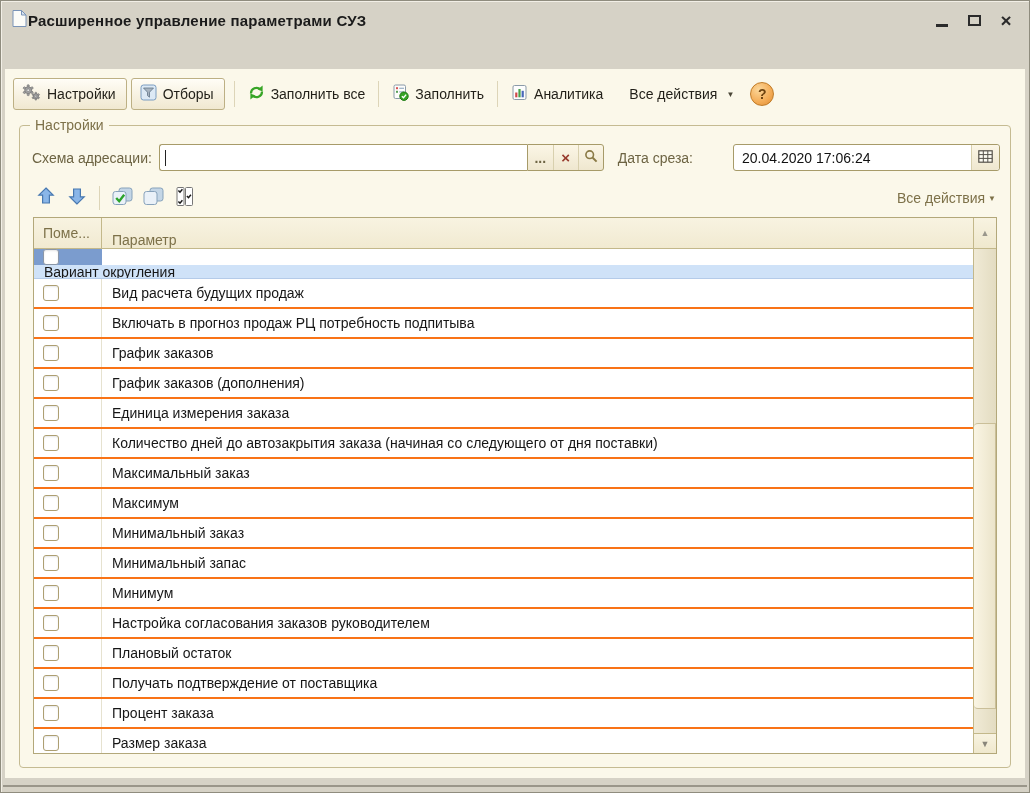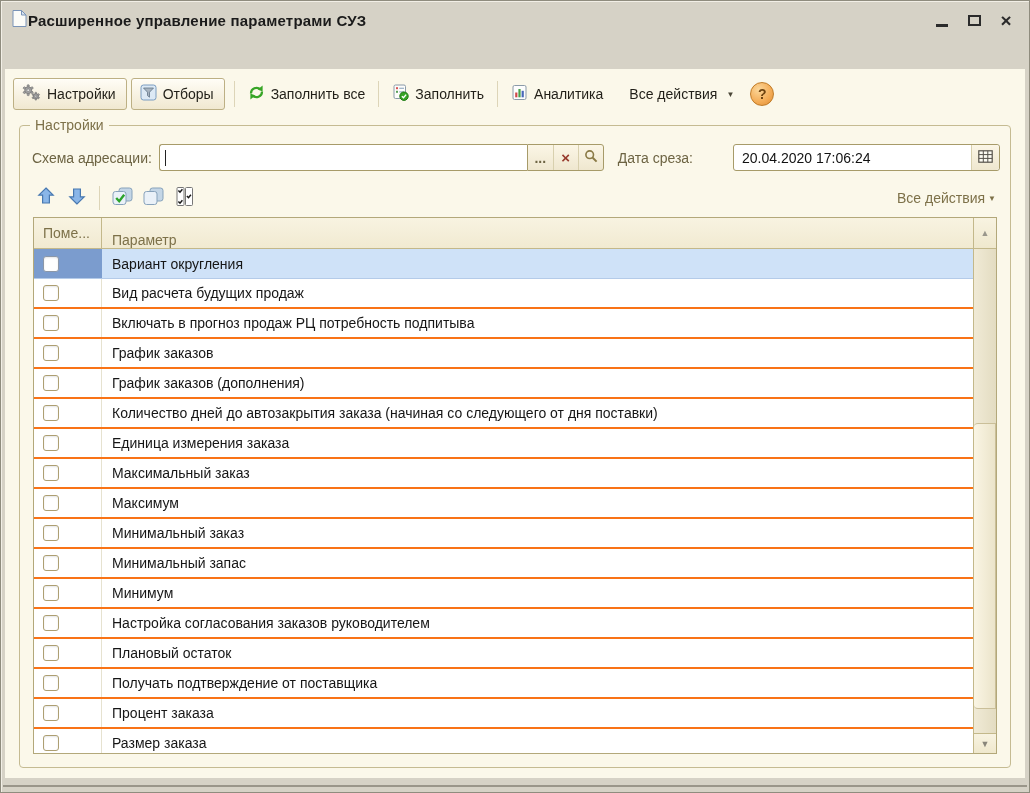--- a/index.html
+++ b/index.html
@@ -125,21 +125,21 @@
     display: flex; align-items: center; padding-left: 9px;
   }
   .cell-param {
     flex: 1; display: flex; align-items: center; padding-left: 10px;
     font-size: 14px; color: #161616; white-space: nowrap; overflow: hidden;
   }
   .checkbox {
     width: 16px; height: 16px; background: #fff; border: 1px solid #ad9f72;
     border-radius: 3px; box-shadow: inset 0 1px 2px rgba(0,0,0,.1);
   }
-  .trow.selected { border-bottom: 1px solid #b4cbe9; }
+  .trow.selected { border-bottom: 1px solid #b4cbe9; flex-direction: column; }
   .trow.selected .cell-check { background: #7b9cce; border-right-color: #7b9cce; }
   .trow.selected .cell-param { background: #cfe2f8; }
   .trow.selected .checkbox { border-color: #8b97a8; }
   
   .table-scrollbar {
     width: 23px; flex: none; border-left: 1px solid #c3b88a;
     background: linear-gradient(to right, #f0ead6, #e3dcc1);
     display: flex; flex-direction: column;
   }
   .sb-btn {
@@ -411,28 +411,28 @@
     <div class="cell-check">
       <span class="checkbox"></span>
     </div>
     <div class="cell-param">График заказов (дополнения)</div>
   </div>
 
   <div class="trow">
     <div class="cell-check">
       <span class="checkbox"></span>
     </div>
+    <div class="cell-param">Единица измерения заказа</div>
+  </div>
+
+  <div class="trow">
+    <div class="cell-check">
+      <span class="checkbox"></span>
+    </div>
     <div class="cell-param">Количество дней до автозакрытия заказа (начиная со следующего от дня поставки)</div>
-  </div>
-
-  <div class="trow">
-    <div class="cell-check">
-      <span class="checkbox"></span>
-    </div>
-    <div class="cell-param">Единица измерения заказа</div>
   </div>
 
   <div class="trow">
     <div class="cell-check">
       <span class="checkbox"></span>
     </div>
     <div class="cell-param">Максимальный заказ</div>
   </div>
 
   <div class="trow">

